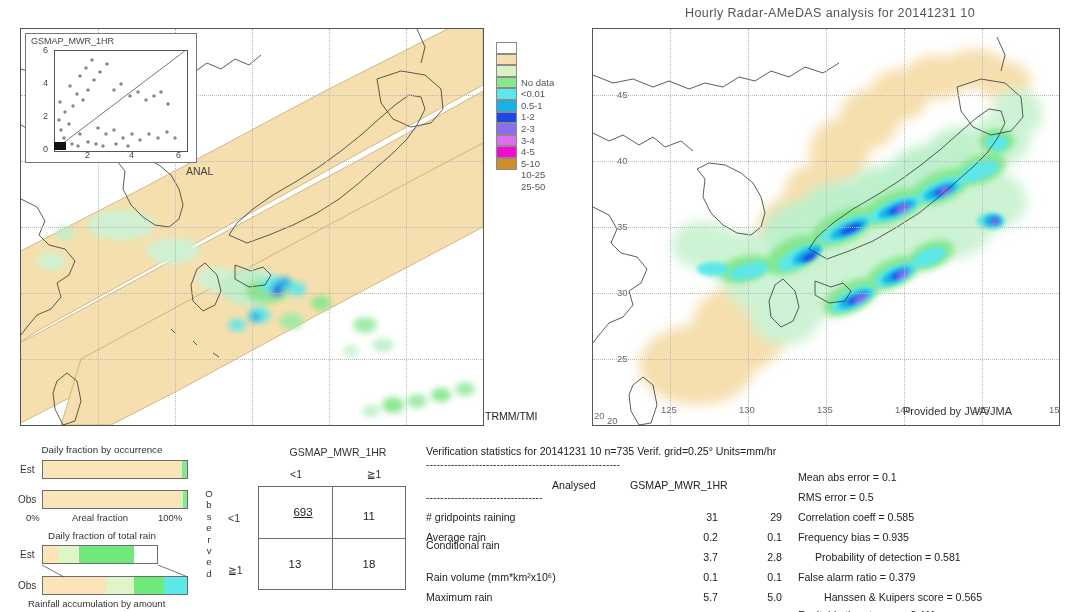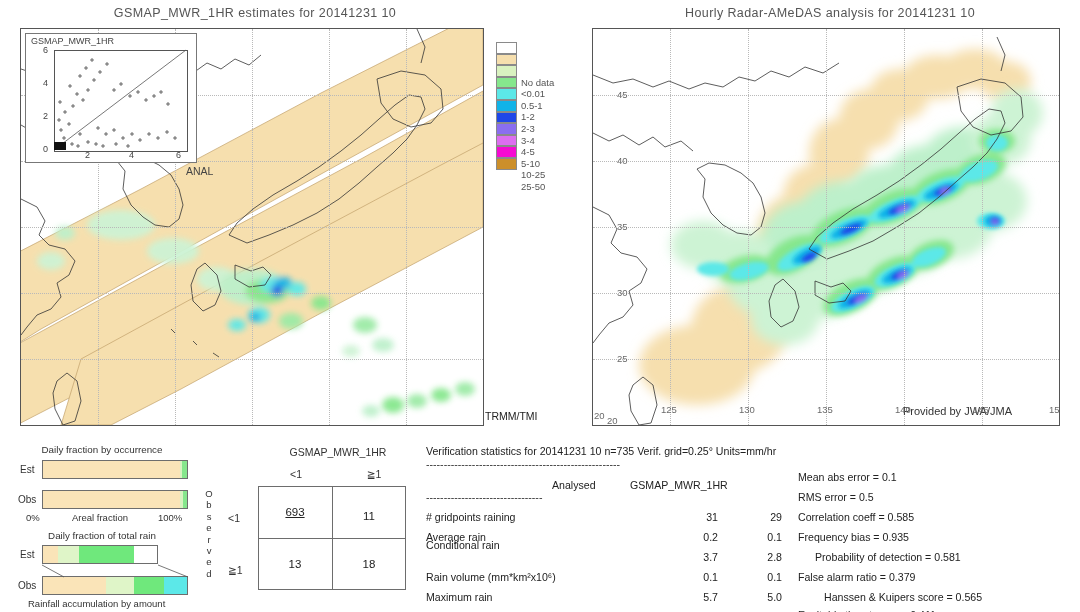--- a/index.html
+++ b/index.html
@@ -50,21 +50,20 @@
   .num{position:absolute;text-align:right;font-size:10.6px;white-space:nowrap;}
   .prov{position:absolute;font-size:11px;color:#333;white-space:nowrap;}
   .trmm{position:absolute;font-size:10.5px;color:#222;white-space:nowrap;}
   .anal{position:absolute;font-size:10.5px;color:#444;white-space:nowrap;}
 </style>
 </head>
 <body>
 
 <div id="root">
 
-  <div class="abs ttl" style="left:20px;top:6px;width:470px;">GSMAP_MWR_1HR estimates for 20141231 10</div>
 
   <div class="mapbox" id="left-map" style="left:20px;top:28px;width:462px;height:396px;">
     <svg class="coast" width="462" height="396" viewBox="0 0 462 396">
       <defs>
         <clipPath id="clipL">
             <rect x="0" y="0" width="462" height="396"></rect>
           </clipPath>
         <filter id="blurL" x="-40%" y="-40%" width="180%" height="180%">
           <feGaussianBlur stdDeviation="3.4"></feGaussianBlur>
         </filter>
@@ -450,21 +449,21 @@
       <div>d</div>
     </div>
 
   <div class="abs ct-rowlab" style="left:228px;top:512px;">&lt;1</div>
   <div class="abs ct-rowlab" style="left:228px;top:564px;">≧1</div>
 
   <div class="ct-grid" style="left:258px;top:486px;width:148px;height:104px;"></div>
   <div class="ct-vline" style="left:332px;top:486px;height:104px;"></div>
   <div class="ct-hline" style="left:258px;top:538px;width:148px;"></div>
 
-  <div class="ct-cell" style="left:258px;top:486px;width:74px;height:52px;text-decoration:underline;">693</div>
+  <div class="ct-cell" style="left:266px;top:486px;width:74px;height:52px;text-decoration:underline;">693</div>
   <div class="ct-cell" style="left:332px;top:490px;width:74px;height:52px;">11</div>
   <div class="ct-cell" style="left:258px;top:538px;width:74px;height:52px;">13</div>
   <div class="ct-cell" style="left:332px;top:538px;width:74px;height:52px;">18</div>
 
   <div id="stats" style="left:426px;top:440px;width:650px;height:172px;">
     <div class="srow" style="left:0;top:6px;">Verification statistics for 20141231 10  n=735  Verif. grid=0.25°  Units=mm/hr</div>
     <div class="dash" style="left:0;top:19px;">-------------------------------------------------------</div>
 
     <div class="srow" style="left:126px;top:40px;">Analysed</div>
     <div class="srow" style="left:204px;top:40px;">GSMAP_MWR_1HR</div>

